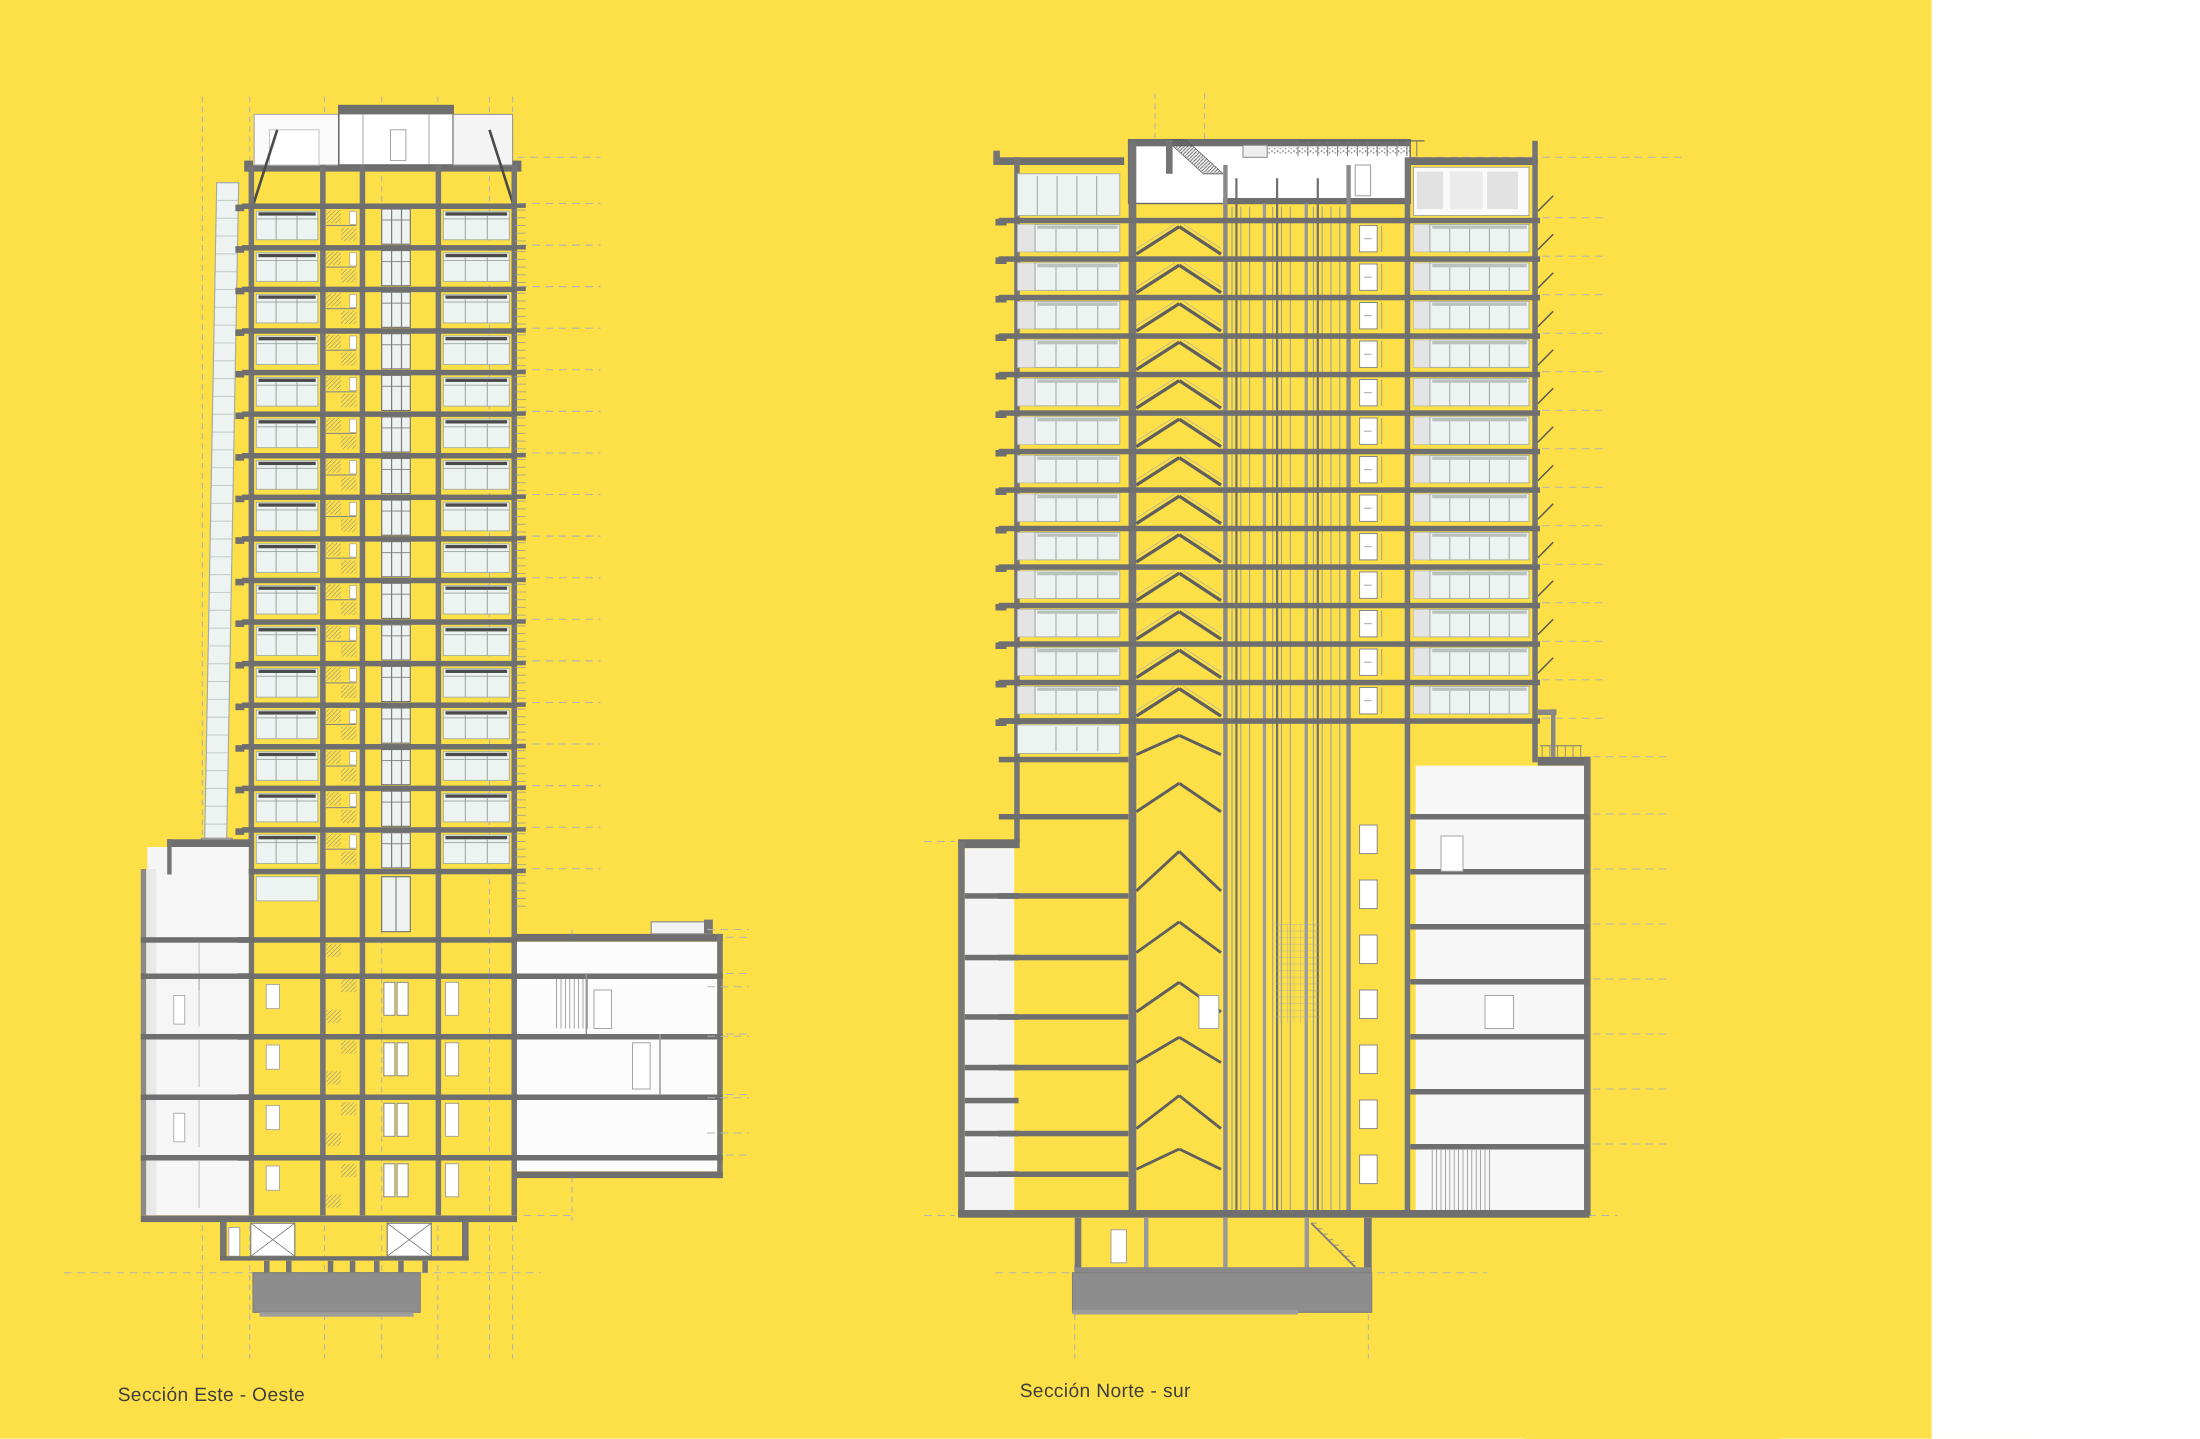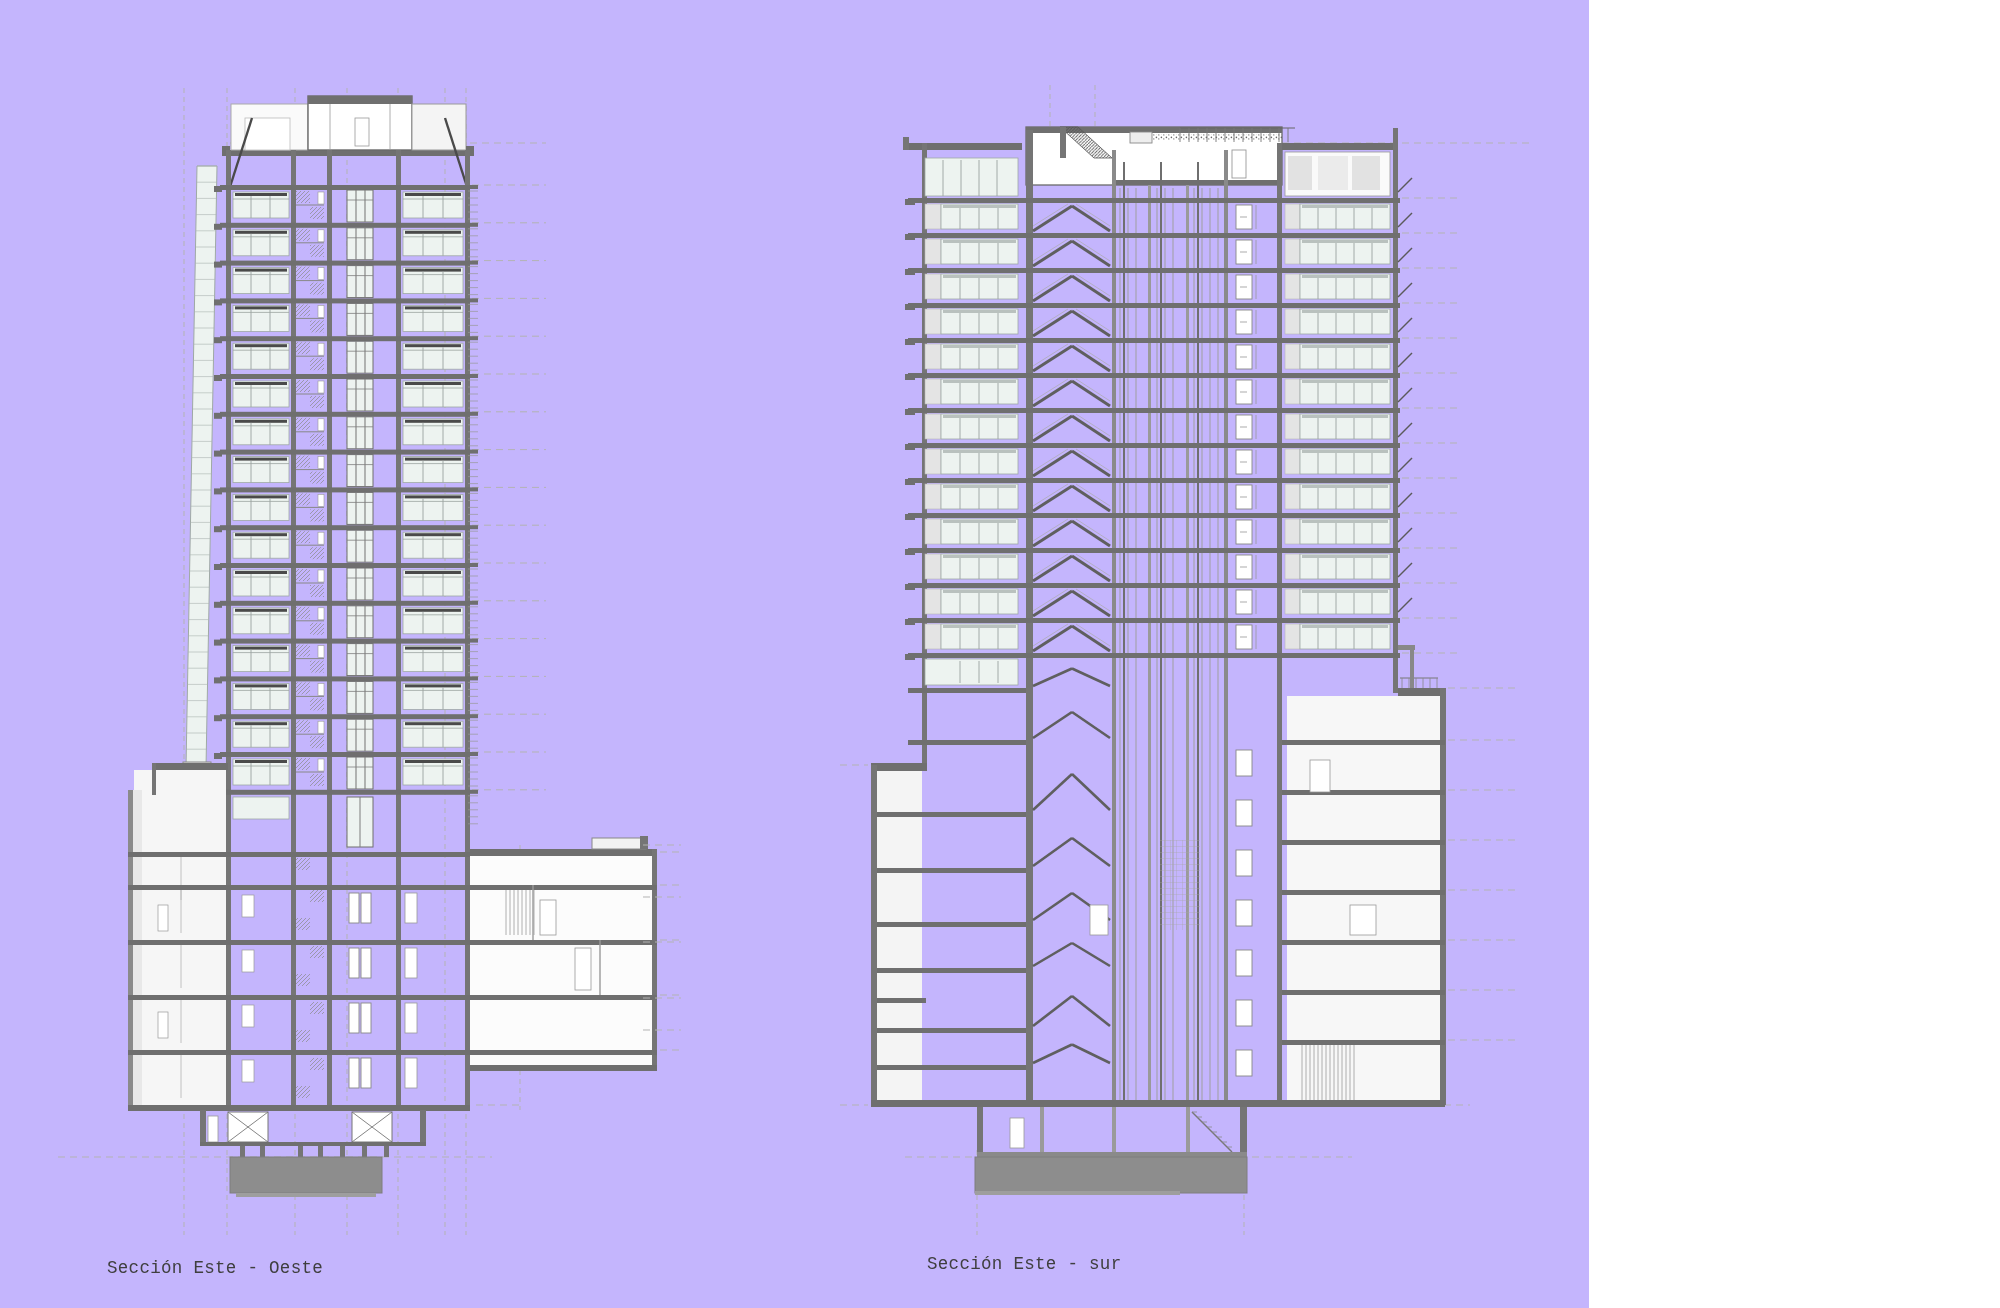--- a/index.html
+++ b/index.html
@@ -1,17 +1,17 @@
 <!DOCTYPE html>
 <html><head>
 <meta charset="utf-8">
 <style>
   html,body{margin:0;padding:0;background:#ffffff;}
-  #canvas{position:relative;width:1589px;height:1308px;background:#c4b5fd;overflow:hidden;
-          font-family:Liberation Mono, monospace;}
+  #canvas{position:relative;width:1756px;height:1308px;background:#fde047;overflow:hidden;
+          font-family:Liberation Sans, sans-serif;}
   #drawing-svg{position:absolute;left:0;top:0;}
   .section-label{position:absolute;font-size:17.5px;letter-spacing:0.3px;color:#3f3f3f;}
   #label-left{left:107px;top:1258px;}
   #label-right{left:927px;top:1254px;}
 </style>
 </head>
 <body>
 
 <div id="canvas">
   <svg id="drawing-svg" width="2000" height="1308" viewBox="0 0 2000 1308">
@@ -1115,14 +1115,14 @@
         <line x1="1217" y1="1137" x2="1222" y2="1137" stroke="#8a8a8a" stroke-width="0.8"></line>
         <line x1="1222" y1="1142" x2="1227" y2="1142" stroke="#8a8a8a" stroke-width="0.8"></line>
         <line x1="1227" y1="1147" x2="1232" y2="1147" stroke="#8a8a8a" stroke-width="0.8"></line>
         <rect x="977" y="1152" width="270" height="5" fill="#8a8a8a"></rect>
         <rect x="975" y="1157" width="272" height="36" fill="#8d8d8d" stroke="#7e7e7e" stroke-width="1"></rect>
         <rect x="975" y="1191" width="205" height="4" fill="#9e9e9e"></rect>
       </g>
   </svg>
 
   <div class="section-label" id="label-left">Sección Este - Oeste</div>
-  <div class="section-label" id="label-right">Sección Este - sur</div>
+  <div class="section-label" id="label-right">Sección Norte - sur</div>
 </div>
 
 </body></html>

